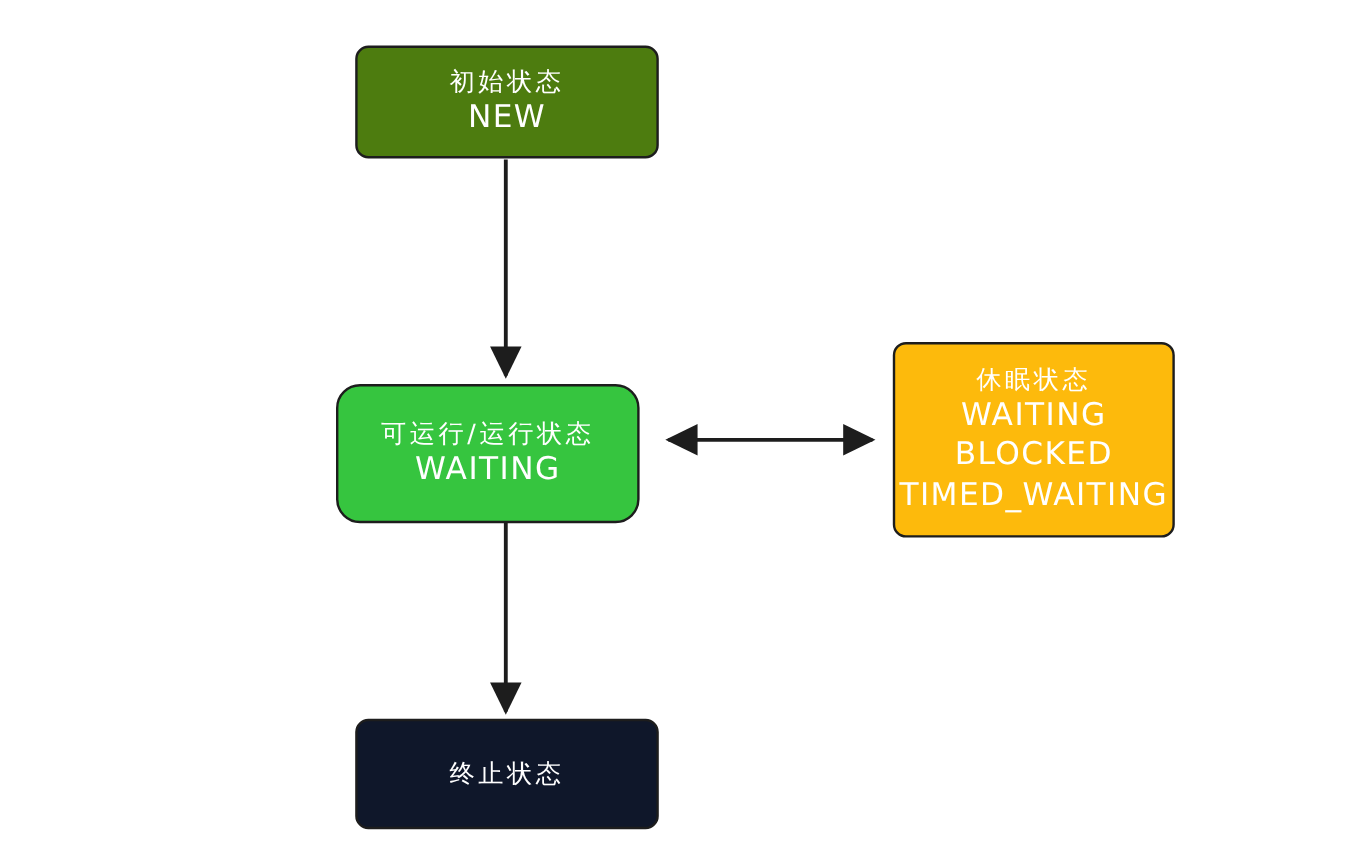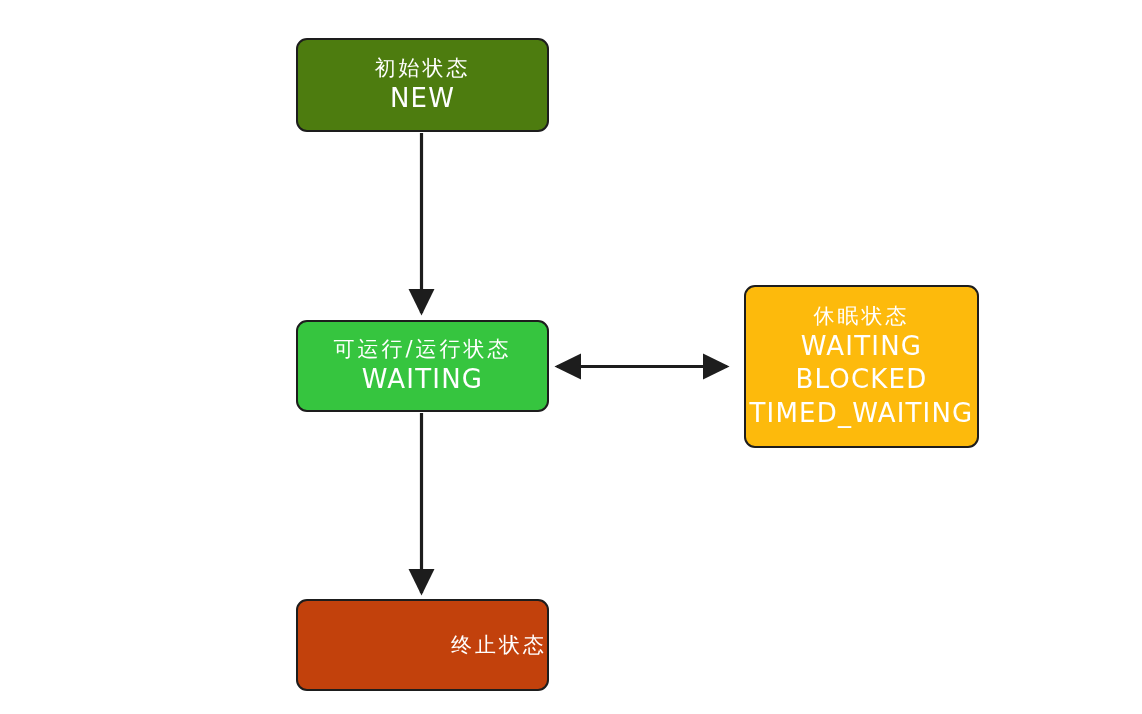--- a/index.html
+++ b/index.html
@@ -44,21 +44,21 @@
   .node .line-en {
     font-size: 26px;
     letter-spacing: 1.2px;
     white-space: nowrap;
   }
   
   #node-new {
     left: 296px;  top: 38px;   width: 253px; height: 94px;
   }
   #node-runnable {
-    left: 296px;  top: 320px;  width: 253px; height: 92px;
+    left: 280px;  top: 320px;  width: 253px; height: 116px; border-radius: 20px;
   }
   #node-sleeping {
     left: 734px;  top: 285px;  width: 235px; height: 163px; margin-left: 10px;
   }
   #node-terminated {
     left: 296px;  top: 599px;  width: 253px; height: 92px;
   }
   svg.edges {
     position: absolute;
     left: 0; top: 0;
@@ -99,17 +99,17 @@
     <div class="line-en">WAITING</div>
   </div>
 
   <div class="node" id="node-sleeping" style="background:#FDBA0C;">
     <div class="line-cn">休眠状态</div>
     <div class="line-en">WAITING</div>
     <div class="line-en">BLOCKED</div>
     <div class="line-en">TIMED_WAITING</div>
   </div>
 
-  <div class="node" id="node-terminated" style="background:#c2410c;align-items:flex-end;">
+  <div class="node" id="node-terminated" style="background:#0f172a;">
     <div class="line-cn">终止状态</div>
   </div>
 
 </div>
 
 </body></html>

